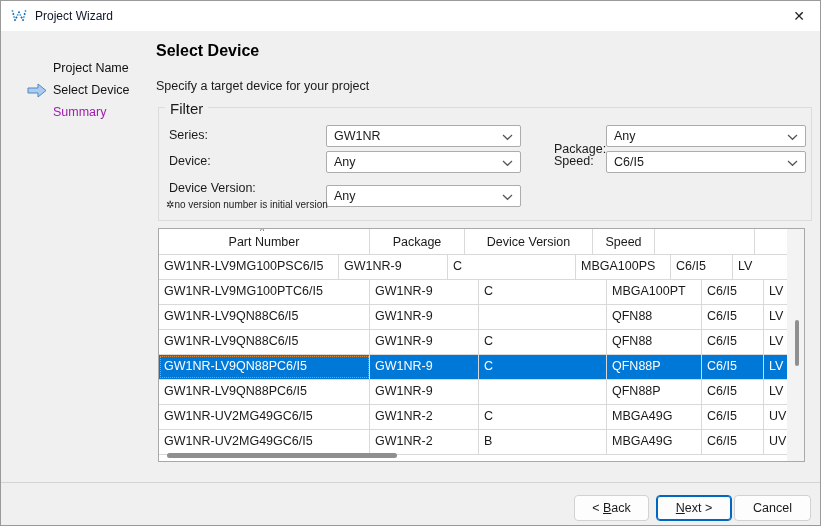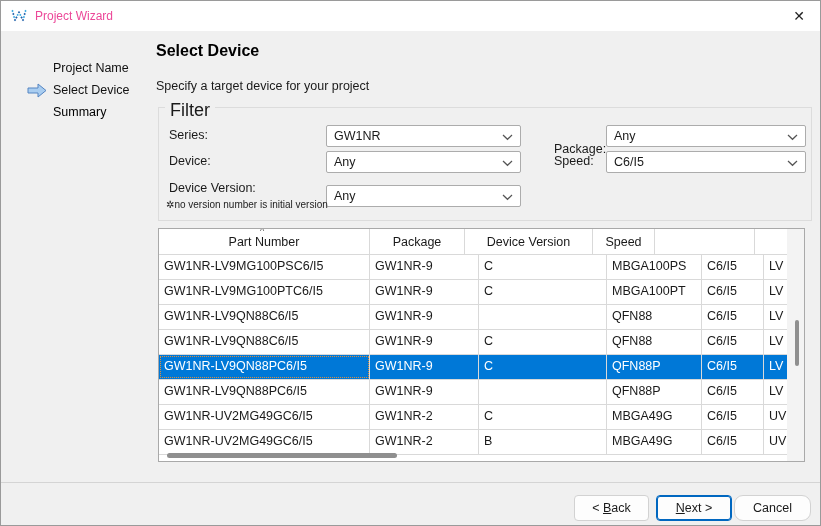--- a/index.html
+++ b/index.html
@@ -4,34 +4,34 @@
 <style>
   html,body{margin:0;padding:0;background:#cfcfcf;}
   .window{
     position:relative;width:821px;height:526px;background:#f0f0f0;
     font-family:"Liberation Sans",sans-serif;color:#1a1a1a;
     border:1px solid #9a9a9a;box-sizing:border-box;overflow:hidden;
   }
   
   .titlebar{position:absolute;left:0;top:0;width:100%;height:30px;background:#ffffff;}
   .titlebar .logo{position:absolute;left:10px;top:7px;width:16px;height:16px;}
-  .titlebar .title{position:absolute;left:34px;top:0;line-height:30px;font-size:12px;color:#ec4899;}
+  .titlebar .title{position:absolute;left:34px;top:0;line-height:30px;font-size:12px;color:#0f172a;}
   .close-btn{position:absolute;right:10px;top:4px;width:22px;height:22px;text-align:center;
     line-height:22px;font-size:14px;color:#222;cursor:pointer;}
   
   .step{position:absolute;left:52px;font-size:12.5px;color:#111;white-space:nowrap;}
-  .step.future{color:#000000;}
+  .step.future{color:#a21caf;}
   .step-arrow{position:absolute;left:26px;top:82px;width:20px;height:15px;}
   
   .page-title{position:absolute;left:155px;top:41px;font-size:16px;font-weight:bold;color:#000;}
   .page-sub{position:absolute;left:155px;top:78px;font-size:12.5px;}
   
   .filter-box{position:absolute;left:157px;top:106px;width:654px;height:114px;
     border:1px solid #dcdcdc;box-sizing:border-box;}
-  .filter-legend{position:absolute;left:164px;top:99px;padding:0 5px;background:#f0f0f0;font-size:18px;}
+  .filter-legend{position:absolute;left:164px;top:99px;padding:0 5px;background:#f0f0f0;font-size:15px;}
   .flabel{position:absolute;font-size:12.5px;white-space:nowrap;}
   .combo{position:absolute;height:22px;background:#fff;border:1px solid #acacac;border-radius:2px;
     box-sizing:border-box;font-size:12.5px;line-height:20px;padding-left:7px;cursor:default;}
   .combo .chev{position:absolute;right:7px;top:8px;}
   .filter-note{position:absolute;left:165px;top:198px;font-size:10px;color:#222;}
   
   .tablewrap{position:absolute;left:157px;top:227px;width:647px;height:234px;background:#fff;
     border:1px solid #a9a9a9;box-sizing:border-box;}
   .tviewport{position:absolute;left:0;top:0;width:628px;height:232px;overflow:hidden;}
   .thead{display:flex;height:25px;border-bottom:1px solid #d9d9d9;background:#fff;}
@@ -141,21 +141,21 @@
     <div class="tviewport">
       <div class="thead">
           <div class="th" style="width: 211px;"><span>Part Number</span><span class="sort">^</span></div>
           <div class="th" style="width: 95px;"><span>Package</span></div>
           <div class="th" style="width: 128px;"><span>Device Version</span></div>
           <div class="th" style="width: 62px;"><span>Speed</span></div>
           <div class="th" style="width: 100px;"></div>
         </div>
       <div>
           <div class="tr">
-            <div class="td" style="width: 211px;">GW1NR-LV9MG100PSC6/I5</div>
+            <div class="td" style="width: 180px;">GW1NR-LV9MG100PSC6/I5</div>
             <div class="td" style="width: 109px;">GW1NR-9</div>
             <div class="td" style="width: 128px;">C</div>
             <div class="td" style="width: 95px;">MBGA100PS</div>
             <div class="td" style="width: 62px;">C6/I5</div>
             <div class="td" style="width: 100px;">LV</div>
           </div>
           <div class="tr">
             <div class="td" style="width: 211px;">GW1NR-LV9MG100PTC6/I5</div>
             <div class="td" style="width: 109px;">GW1NR-9</div>
             <div class="td" style="width: 128px;">C</div>
@@ -215,15 +215,15 @@
     </div>
     <div class="vscroll">
       <div class="vthumb"></div>
     </div>
     <div class="hthumb"></div>
   </div>
 
   <div class="footer-sep"></div>
   <button class="btn default" style="left:655px;width:76px;"><span></span><span class="mn">N</span><span>ext &gt;</span></button>
   <button class="btn" style="left:573px;width:75px;"><span>&lt; </span><span class="mn">B</span><span>ack</span></button>
-  <button class="btn" style="left:733px;width:77px;border-radius:9px;"><span>Cancel</span></button>
+  <button class="btn" style="left:733px;width:77px;"><span>Cancel</span></button>
 
 </div>
 
 </body></html>

